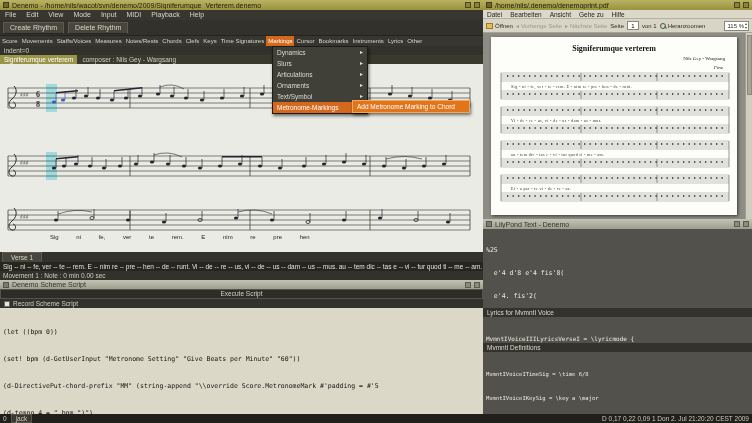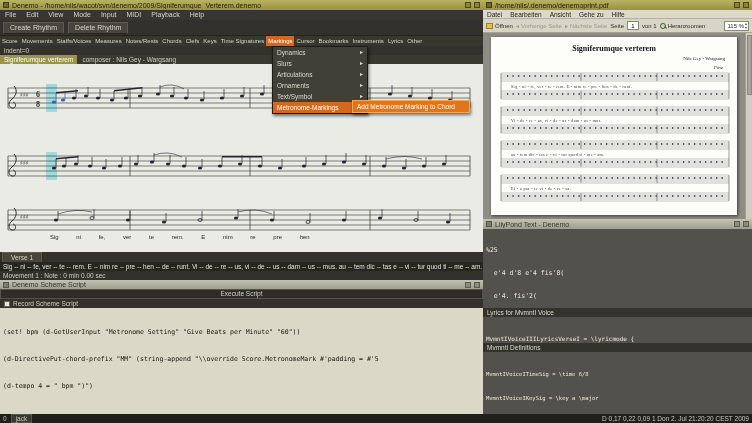--- a/index.html
+++ b/index.html
@@ -499,20 +499,21 @@
   </div>
 
   <button id="dn-exec">Execute Script</button>
 
   <div id="dn-record">
     <span class="chk"></span>
     <span>Record Scheme Script</span>
   </div>
 
   <div id="dn-script">
+    <div>(let ((bpm 0))</div>
     <div>(set! bpm (d-GetUserInput "Metronome Setting" "Give Beats per Minute" "60"))</div>
     <div>(d-DirectivePut-chord-prefix "MM" (string-append "\\override Score.MetronomeMark #'padding = #'5</div>
     <div>(d-tempo 4 = " bpm ")")</div>
     
     
     
     
   </div>
 
   <div id="markings-menu" class="menu-panel">

